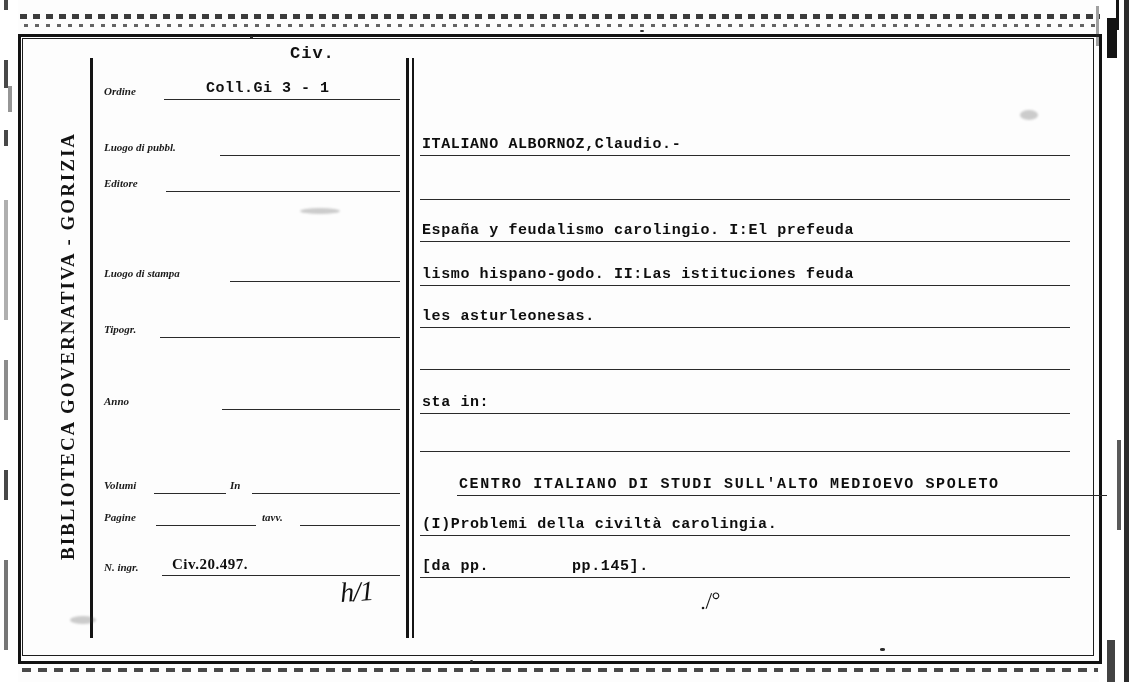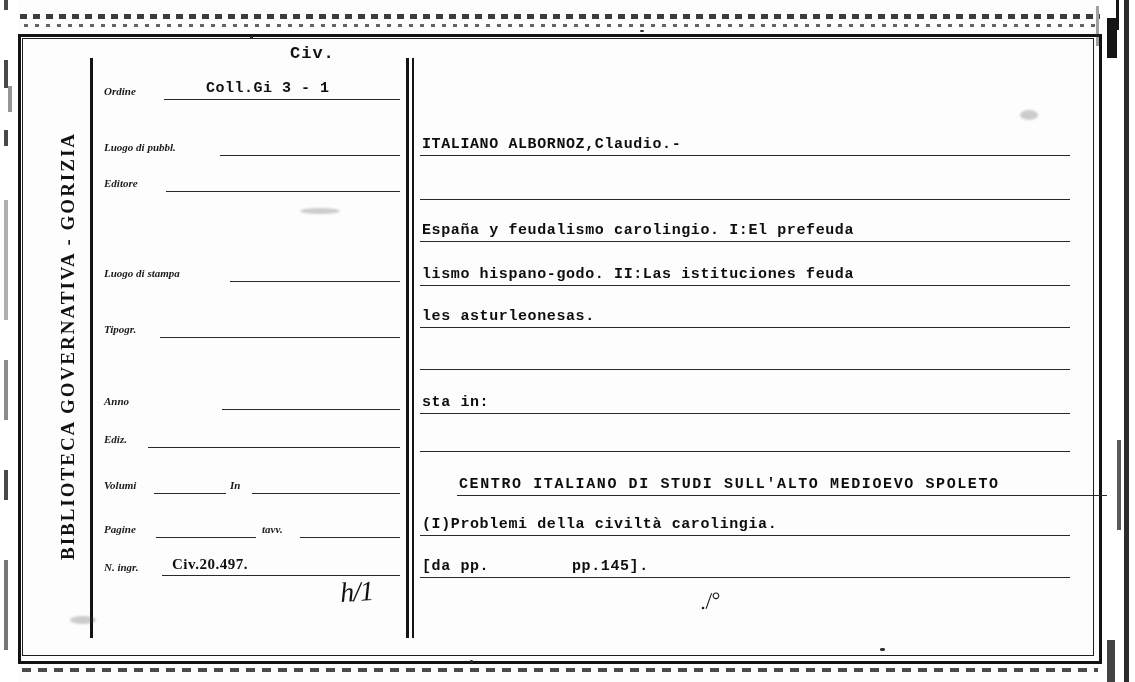--- a/index.html
+++ b/index.html
@@ -303,35 +303,30 @@
     <span class="rule" style="left:56px;width:240px;"></span>
     <span class="val" style="left:60px;"></span>
   </div>
 
   <div class="lrow" style="top:388px;">
     <span class="lbl">Anno</span>
     <span class="rule" style="left:118px;width:178px;"></span>
     <span class="val" style="left:122px;"></span>
   </div>
 
-  <div class="lrow" style="top:426px;">
-    <span class="lbl">Ediz.</span>
-    <span class="rule" style="left:44px;width:252px;"></span>
-    <span class="val" style="left:48px;"></span>
-  </div>
 
   <div class="lrow" style="top:472px;">
     <span class="lbl">Volumi</span>
     <span class="lbl2" style="left:126px;">In</span>
     <span class="rule" style="left:50px;width:72px;"></span>
     <span class="rule" style="left:148px;width:148px;"></span>
     <span class="val" style="left:152px;"></span>
   </div>
 
-  <div class="lrow" style="top:516px;">
+  <div class="lrow" style="top:504px;">
     <span class="lbl">Pagine</span>
     <span class="lbl2" style="left:158px;">tavv.</span>
     <span class="rule" style="left:52px;width:100px;"></span>
     <span class="rule" style="left:196px;width:100px;"></span>
     <span class="val" style="left:200px;"></span>
   </div>
 
   <div class="lrow" style="top:554px;">
     <span class="lbl">N. ingr.</span>
     <span class="rule" style="left:58px;width:238px;"></span>

